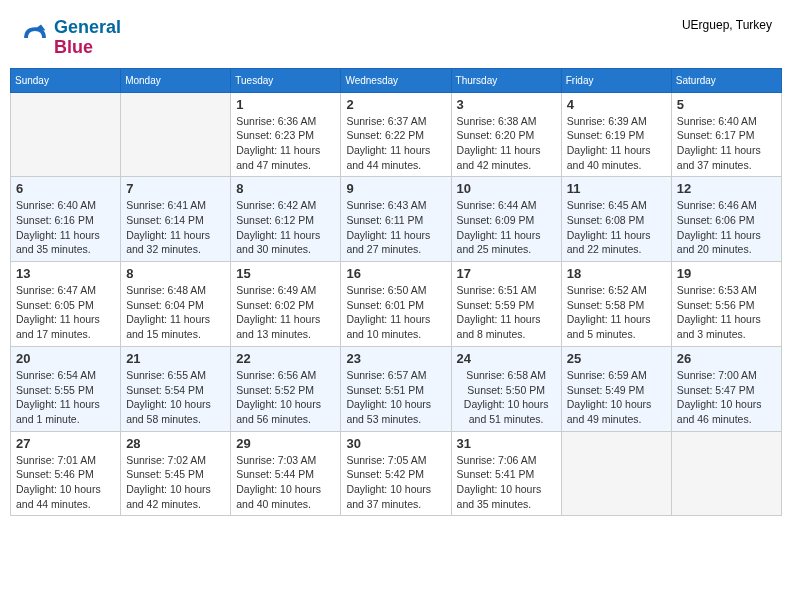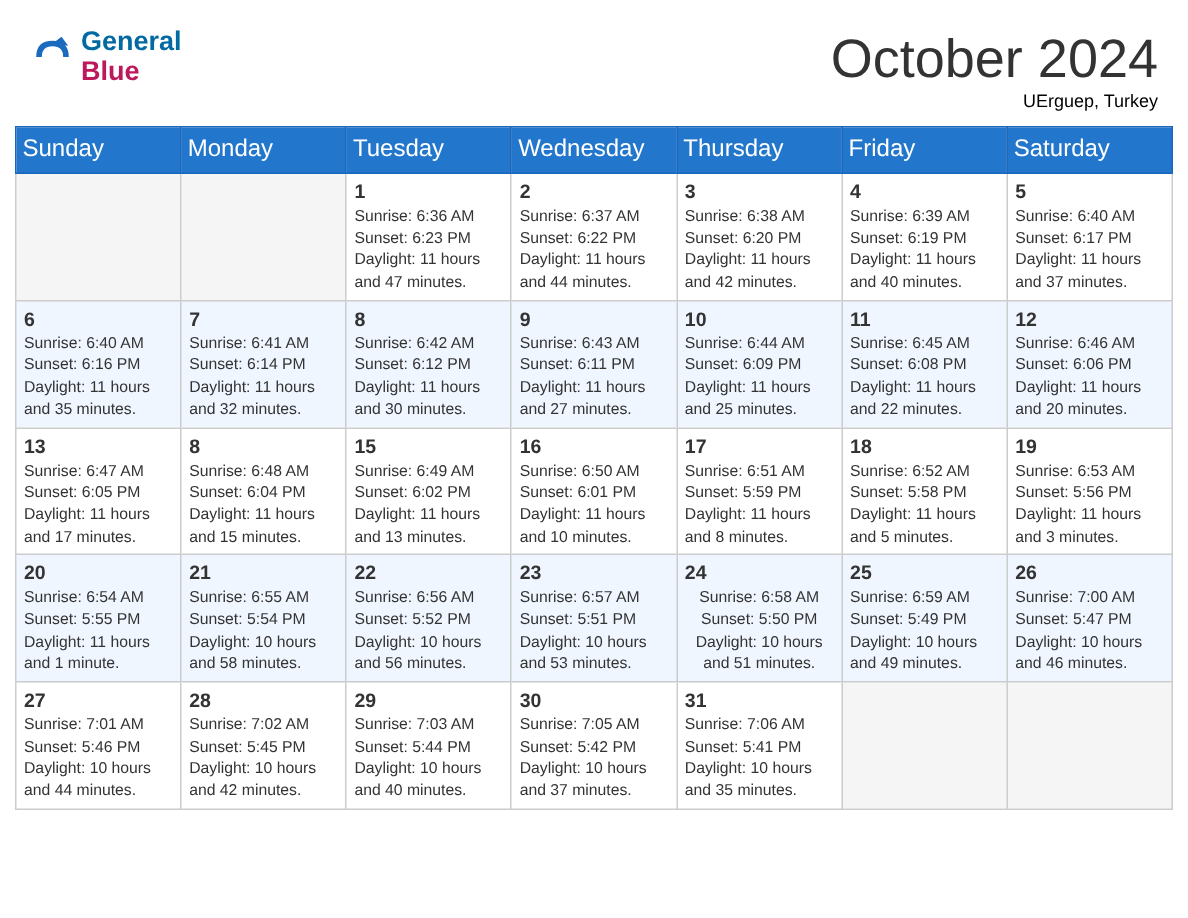--- a/index.html
+++ b/index.html
@@ -56,21 +56,21 @@
       width: 100%;
       border-collapse: collapse;
       margin-top: 6px;
       font-size: 11px;
     }
     .calendar th {
       background: #2277cc;
       color: #fff;
       padding: 6px 4px;
       text-align: left;
-      font-size: 16px;
+      font-size: 10px;
       font-weight: normal;
       border: 1px solid #1a66bb;
     }
     .calendar td {
       border: 1px solid #ccc;
       vertical-align: top;
       padding: 4px 5px;
       width: calc(100% / 7);
       min-height: 80px;
       background: #fff;
@@ -102,21 +102,20 @@
     <svg class="logo-icon" viewBox="0 0 40 40" xmlns="http://www.w3.org/2000/svg">
       <path d="M8 20 Q8 8 20 8 Q32 8 32 20" fill="none" stroke="#1a6bbf" stroke-width="5"></path>
       <path d="M20 8 L28 2 L34 10" fill="#1a6bbf"></path>
     </svg>
     <div class="logo-text">
       <span class="logo-general">General</span>
       <span class="logo-blue">Blue</span>
     </div>
   </div>
   <div class="title-block">
-    <div class="month-title">October 2024</div>
     <div class="location-title">UErguep, Turkey</div>
   </div>
 </div>
 
 <table class="calendar">
   <thead>
     <tr>
     <th>Sunday</th>
         <th>Monday</th>
         <th>Tuesday</th>

